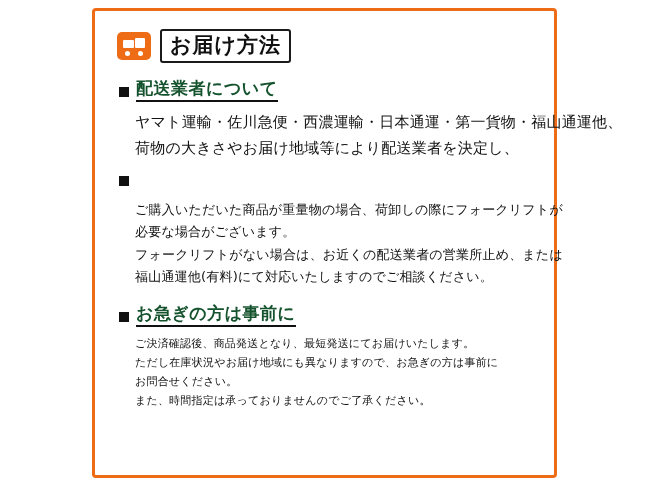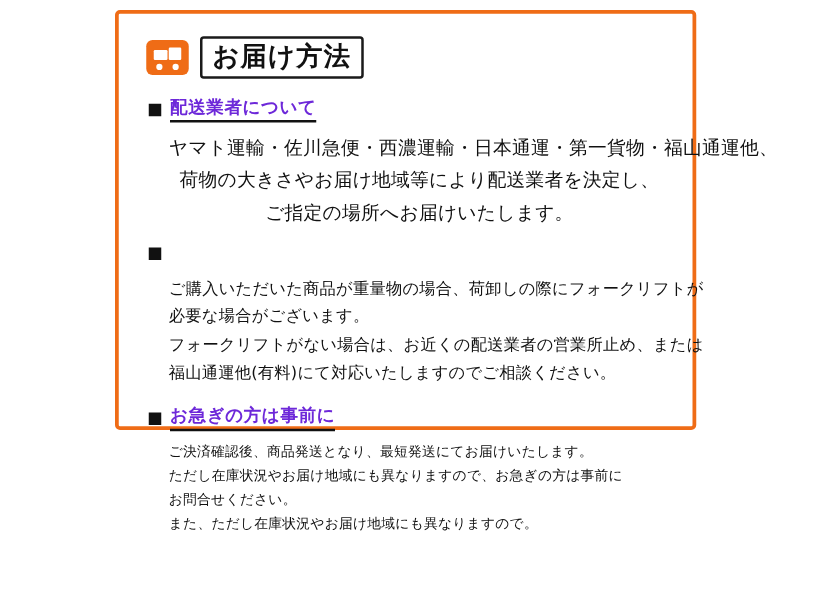--- a/index.html
+++ b/index.html
@@ -18,21 +18,21 @@
     width: 652px;
     height: 489px;
     background: #ffffff;
     box-sizing: border-box;
   }
   .panel {
     position: absolute;
     left: 92px;
     top: 8px;
     width: 465px;
-    height: 336px;
+    height: 470px;
     border: 3px solid #ef6c16;
     border-radius: 4px;
     background: #ffffff;
     box-sizing: border-box;
     padding: 14px 18px 10px 18px;
   }
   
   .title-row {
     display: flex;
     align-items: center;
@@ -102,40 +102,40 @@
     margin-bottom: 6px;
   }
   .sq {
     width: 10px;
     height: 10px;
     background: #111111;
     flex: 0 0 auto;
     margin-bottom: 5px;
   }
   .section-heading-text {
-    font-size: 14px;
+    font-size: 17px;
     font-weight: bold;
-    color: #6d28d9;
+    color: #14532d;
     letter-spacing: 0.5px;
     border-bottom: 2px solid #111111;
     padding-bottom: 1px;
     line-height: 1.3;
     white-space: nowrap;
   }
   .body-lines {
     padding-left: 22px;
   }
   .body-line {
     font-size: 13px;
     color: #111111;
     line-height: 1.72;
     letter-spacing: 0.2px;
     white-space: nowrap;
   }
-  .section-1 .body-line { font-size: 15px; text-align: center; }
+  .section-1 .body-line { font-size: 15px; }
   .section-3 .body-line { font-size: 11px; }
 </style>
 </head>
 <body>
 
 <div class="page">
   <div class="panel">
 
     <div class="title-row">
       <div class="truck-badge">
@@ -150,21 +150,20 @@
     </div>
 
     <div class="section section-1">
       <div class="section-heading">
         <span class="sq"></span>
         <span class="section-heading-text">配送業者について</span>
       </div>
       <div class="body-lines">
         <div class="body-line">ヤマト運輸・佐川急便・西濃運輸・日本通運・第一貨物・福山通運他、</div>
         <div class="body-line">荷物の大きさやお届け地域等により配送業者を決定し、</div>
-        <div class="body-line">ご指定の場所へお届けいたします。</div>
       </div>
     </div>
 
     <div class="section section-2">
       <div class="section-heading">
         <span class="sq"></span>
       </div>
       <div class="body-lines">
         <div class="body-line">ご購入いただいた商品が重量物の場合、荷卸しの際にフォークリフトが</div>
         <div class="body-line">必要な場合がございます。</div>
@@ -175,18 +174,18 @@
 
     <div class="section section-3">
       <div class="section-heading">
         <span class="sq"></span>
         <span class="section-heading-text">お急ぎの方は事前に</span>
       </div>
       <div class="body-lines">
         <div class="body-line">ご決済確認後、商品発送となり、最短発送にてお届けいたします。</div>
         <div class="body-line">ただし在庫状況やお届け地域にも異なりますので、お急ぎの方は事前に</div>
         <div class="body-line">お問合せください。</div>
-        <div class="body-line">また、ただし在庫状況やお届け地域にも異なりますので。</div>
+        <div class="body-line">また、時間指定は承っておりませんのでご了承ください。</div>
       </div>
     </div>
 
   </div>
 </div>
 
 </body></html>

